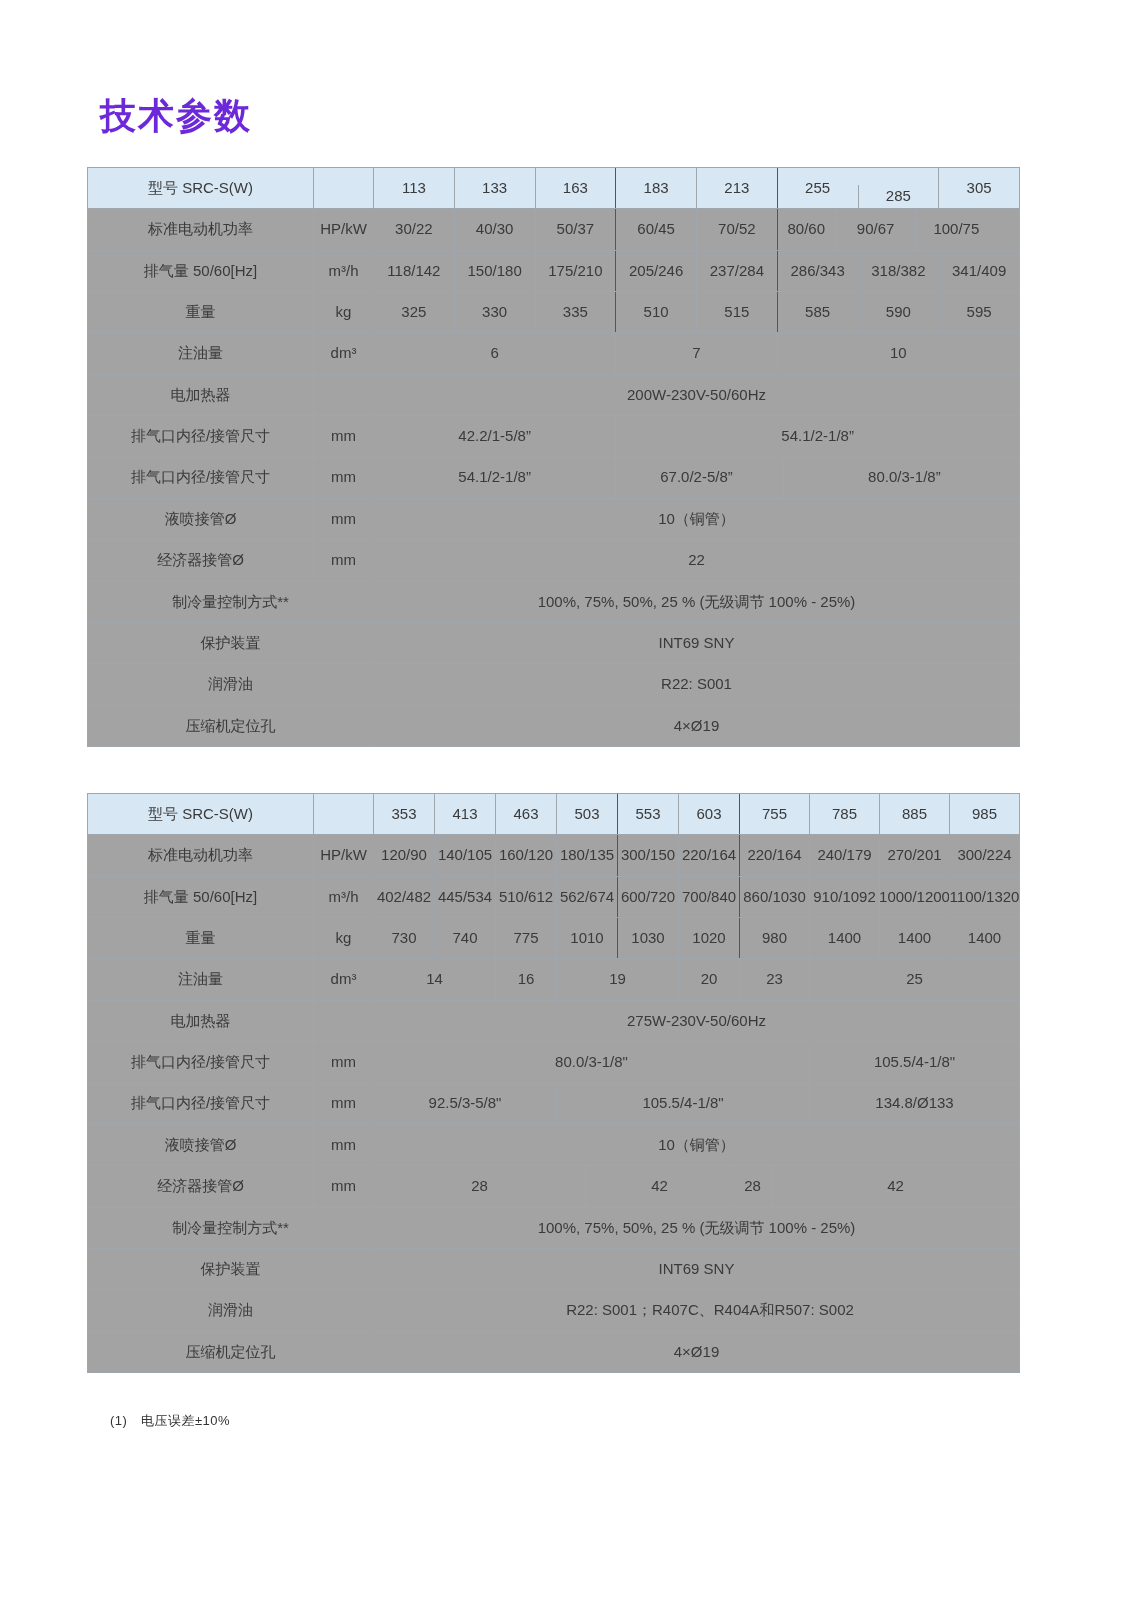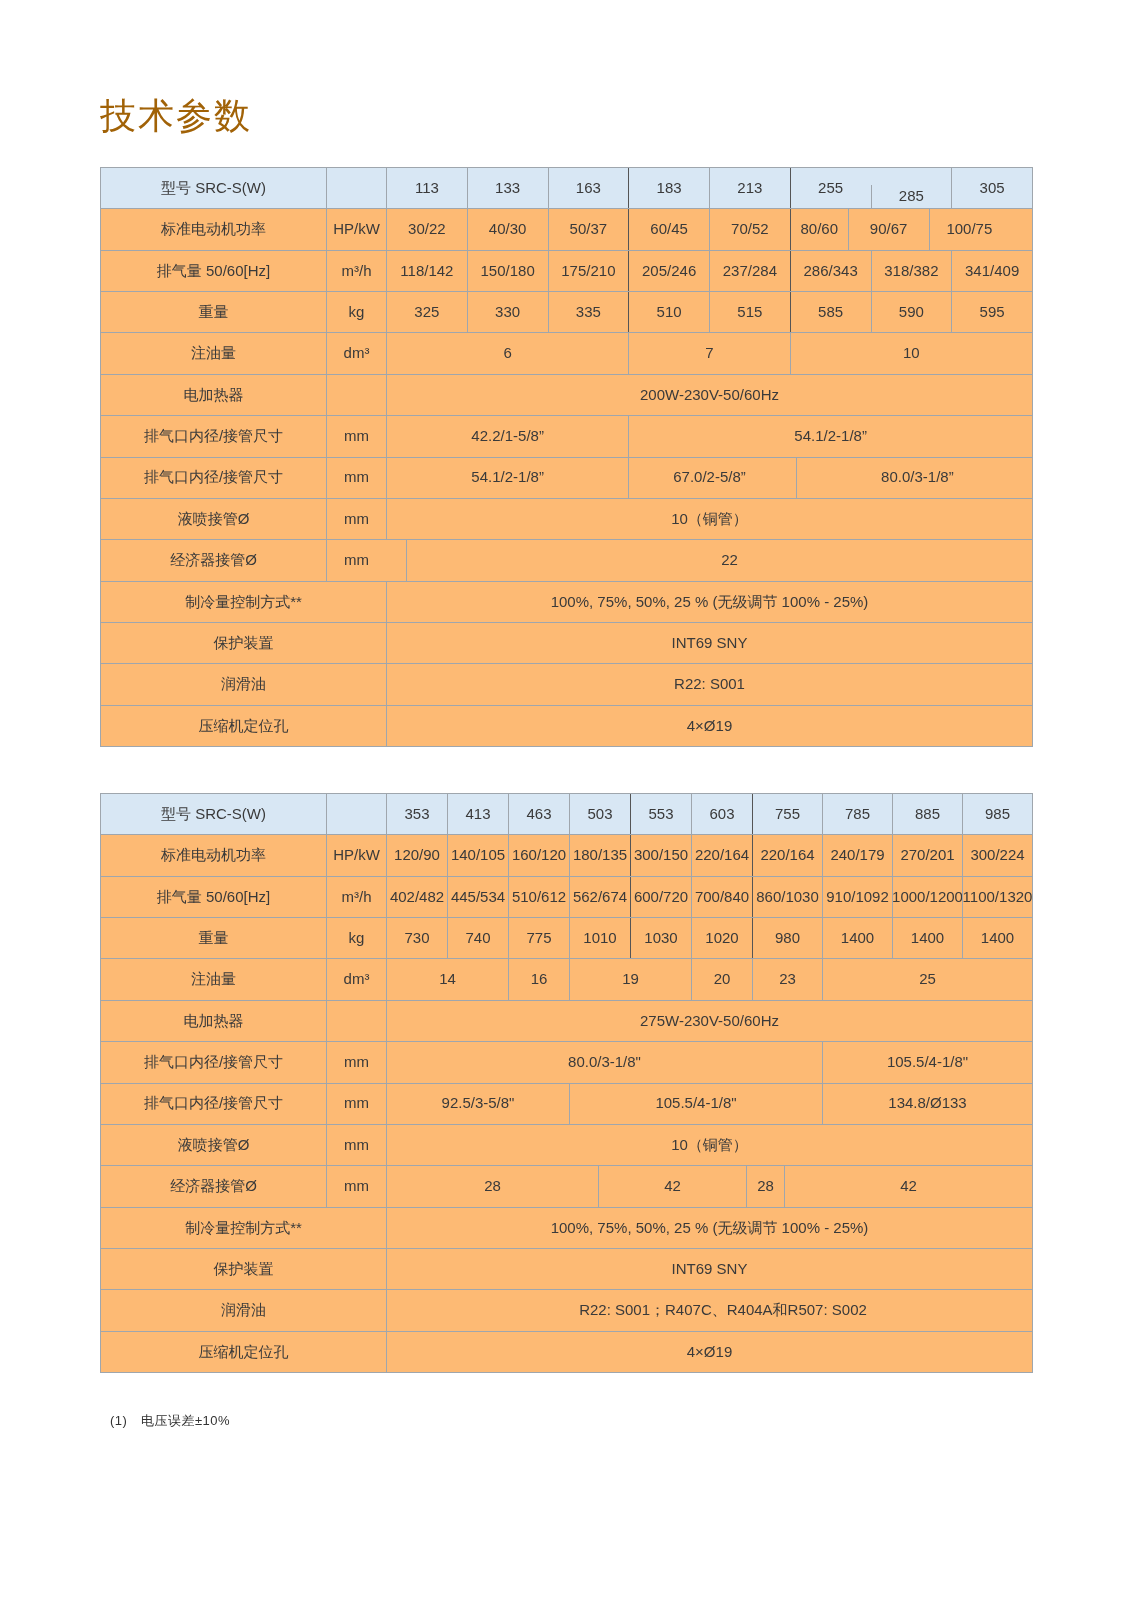--- a/index.html
+++ b/index.html
@@ -6,29 +6,29 @@
   .page{
     position:relative;
     width:1131px;height:1600px;
     background:#ffffff;
     font-family:"Liberation Sans","DejaVu Sans",sans-serif;
     color:#3a3a3a;
     overflow:hidden;
   }
   .page-title{
     position:absolute;left:100px;top:92px;
-    font-size:36px;font-weight:400;color:#a16207;
+    font-size:36px;font-weight:700;color:#6d28d9;
     letter-spacing:2px;
   }
   .spec-table{
-    position:absolute;left:100px;width:933px;height:580px;
+    position:absolute;left:87px;width:933px;height:580px;
     box-sizing:border-box;
     border:1px solid var(--border,#9fa6ad);
     display:flex;flex-direction:column;
-    background:#fdba74;
+    background:#a3a3a3;
   }
   #spec-table-1{top:167px;}
   #spec-table-2{top:793px;}
   .t-row{
     flex:1;display:flex;
     border-top:1px solid var(--border,#9fa6ad);
     min-height:0;
   }
   .t-row:first-child{border-top:none;}
   .t-header{background:var(--hdr,#d8e7f4);}
@@ -127,21 +127,21 @@
         <div class="t-cell bl" style="width: 242.25px; flex: 0 0 auto; margin-left: 6px;">80.0/3-1/8”</div>
       </div>
       <div class="t-row">
         <div class="t-cell" style="width: 225px; flex: 0 0 auto;">液喷接管Ø</div>
         <div class="t-cell bl" style="width: 60px; flex: 0 0 auto;">mm</div>
         <div class="t-cell bl" style="width: 646px; flex: 0 0 auto;">10（铜管）</div>
       </div>
       <div class="t-row">
         <div class="t-cell" style="width: 225px; flex: 0 0 auto;">经济器接管Ø</div>
         <div class="t-cell bl" style="width: 60px; flex: 0 0 auto;">mm</div>
-        <div class="t-cell bl" style="width: 646px; flex: 0 0 auto; margin-left: 20px;">22</div>
+        <div class="t-cell bl" style="width: 646px; flex: 0 0 auto;">22</div>
       </div>
       <div class="t-row">
         <div class="t-cell" style="width: 285px; flex: 0 0 auto;">制冷量控制方式**</div>
         <div class="t-cell bl" style="width: 646px; flex: 0 0 auto;">100%, 75%, 50%, 25 % (无级调节 100% - 25%)</div>
       </div>
       <div class="t-row">
         <div class="t-cell" style="width: 285px; flex: 0 0 auto;">保护装置</div>
         <div class="t-cell bl" style="width: 646px; flex: 0 0 auto;">INT69 SNY</div>
       </div>
       <div class="t-row">

